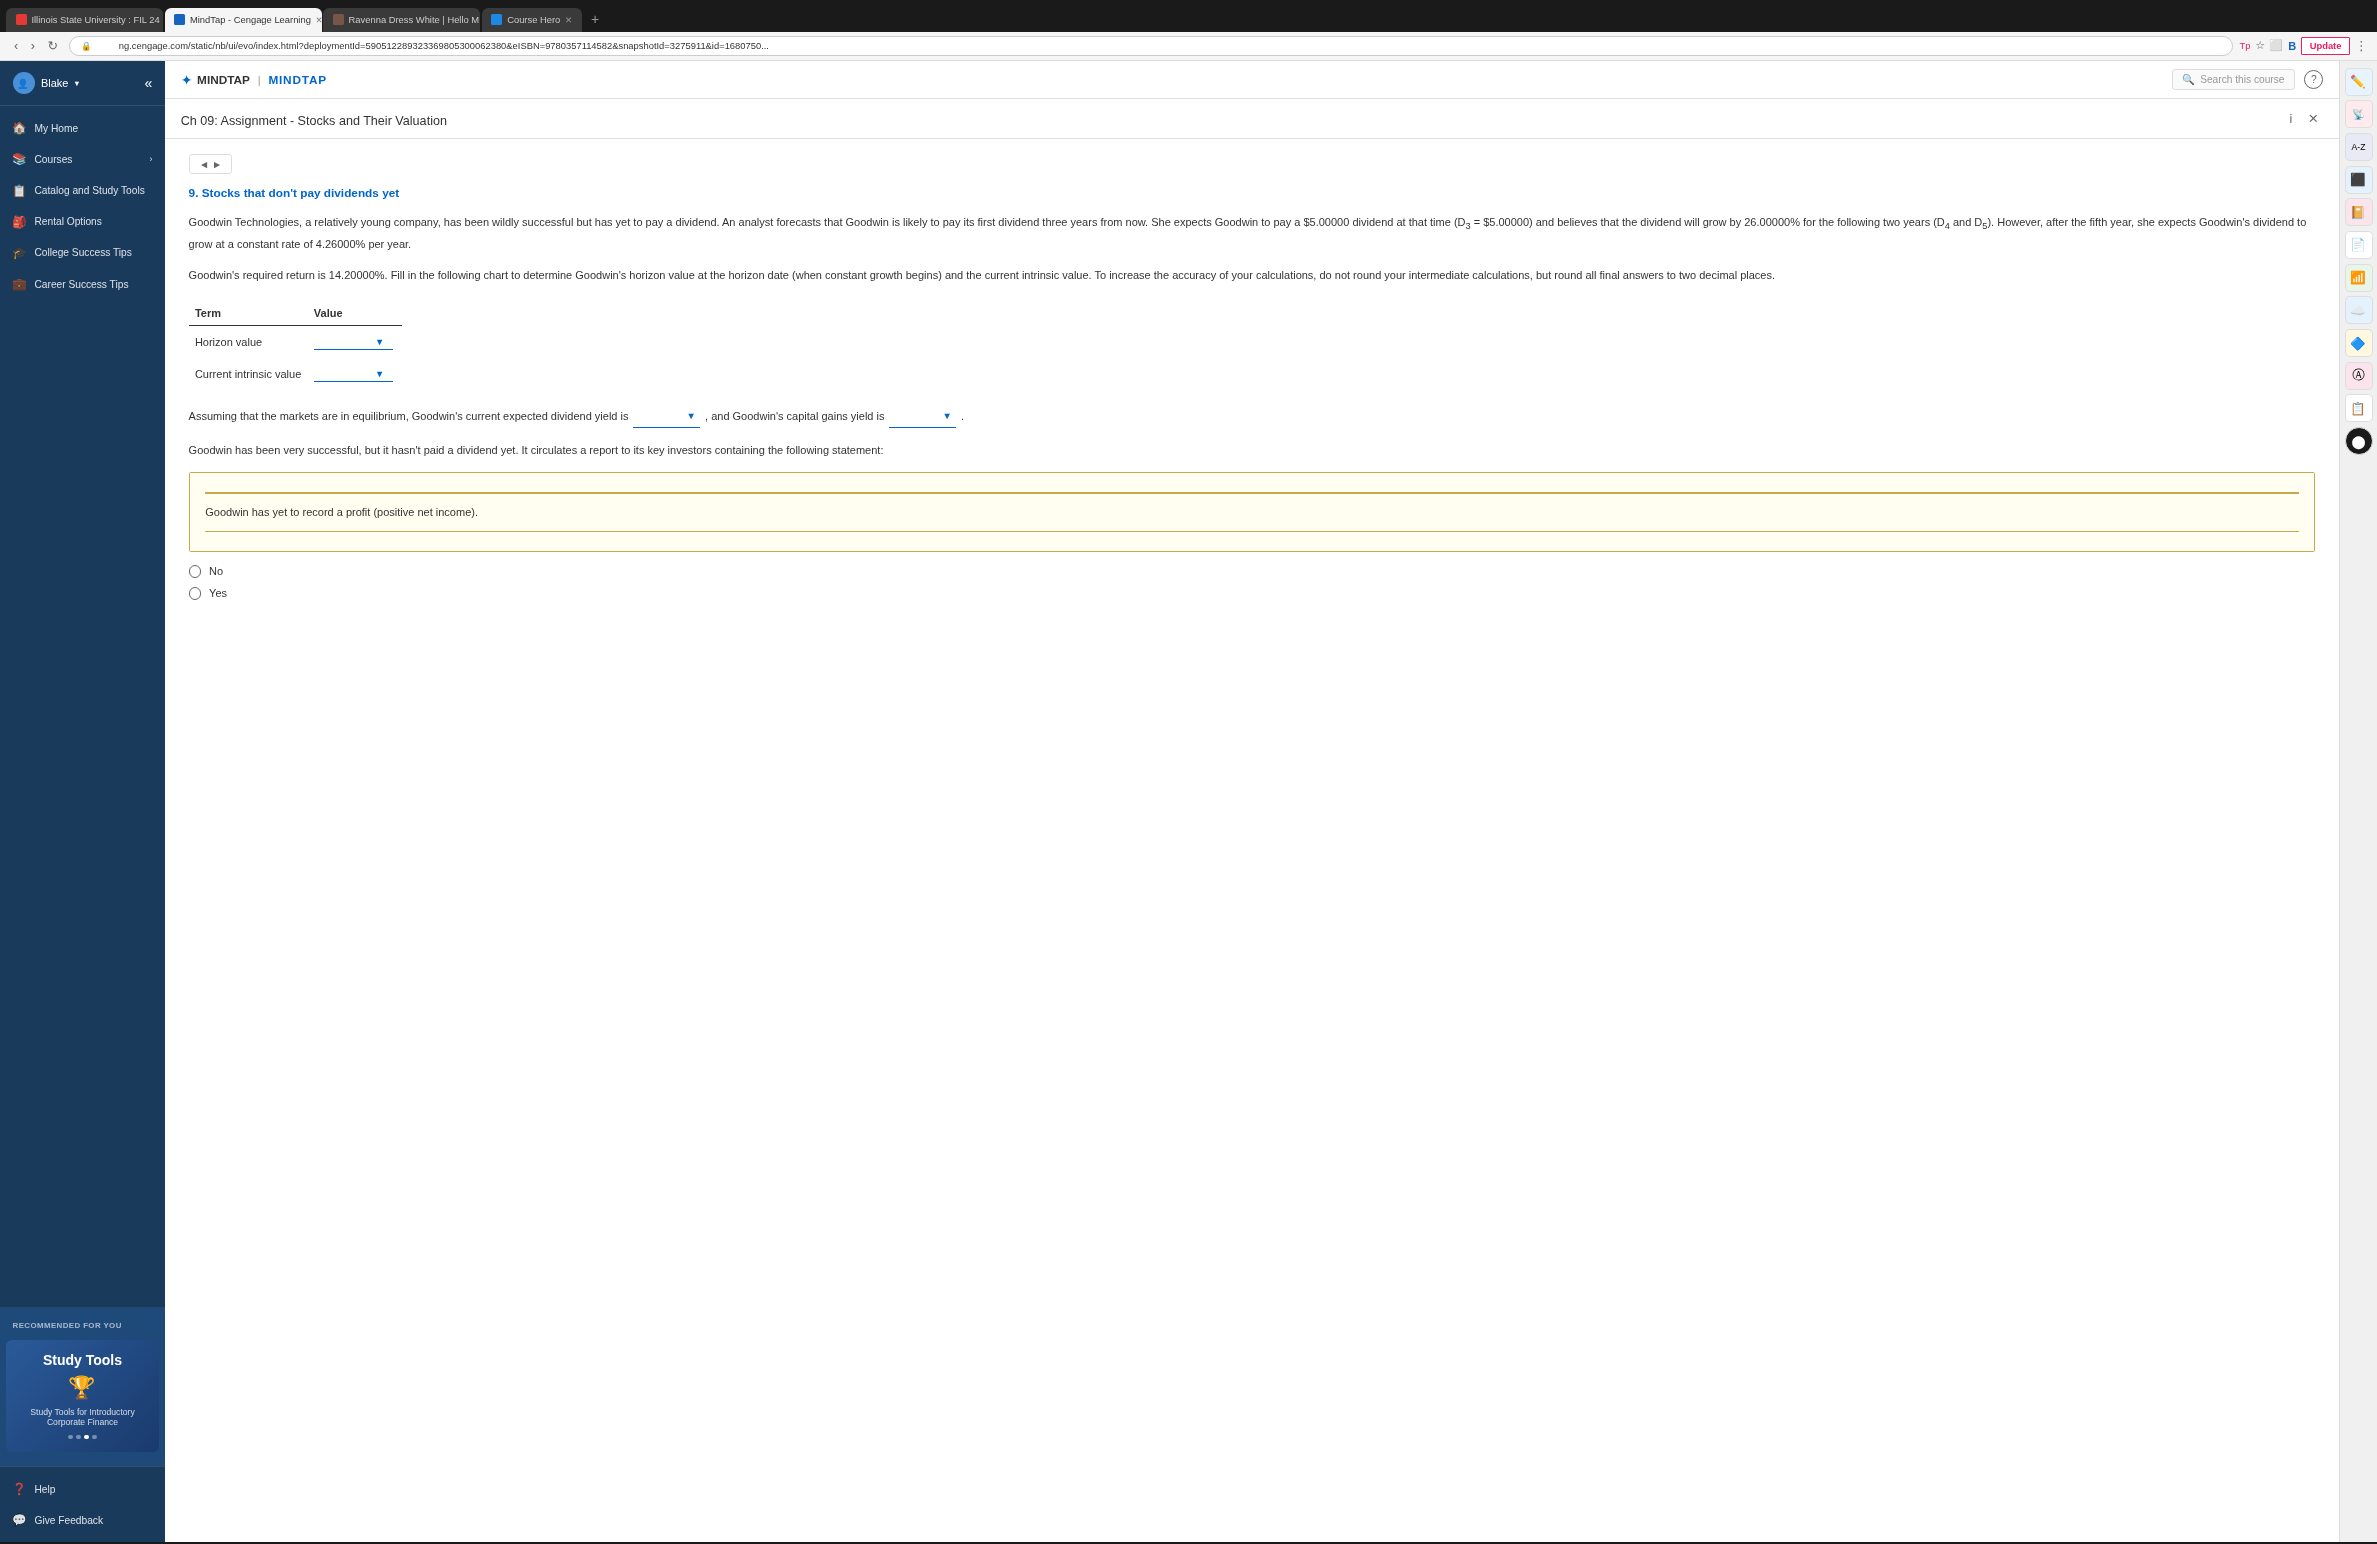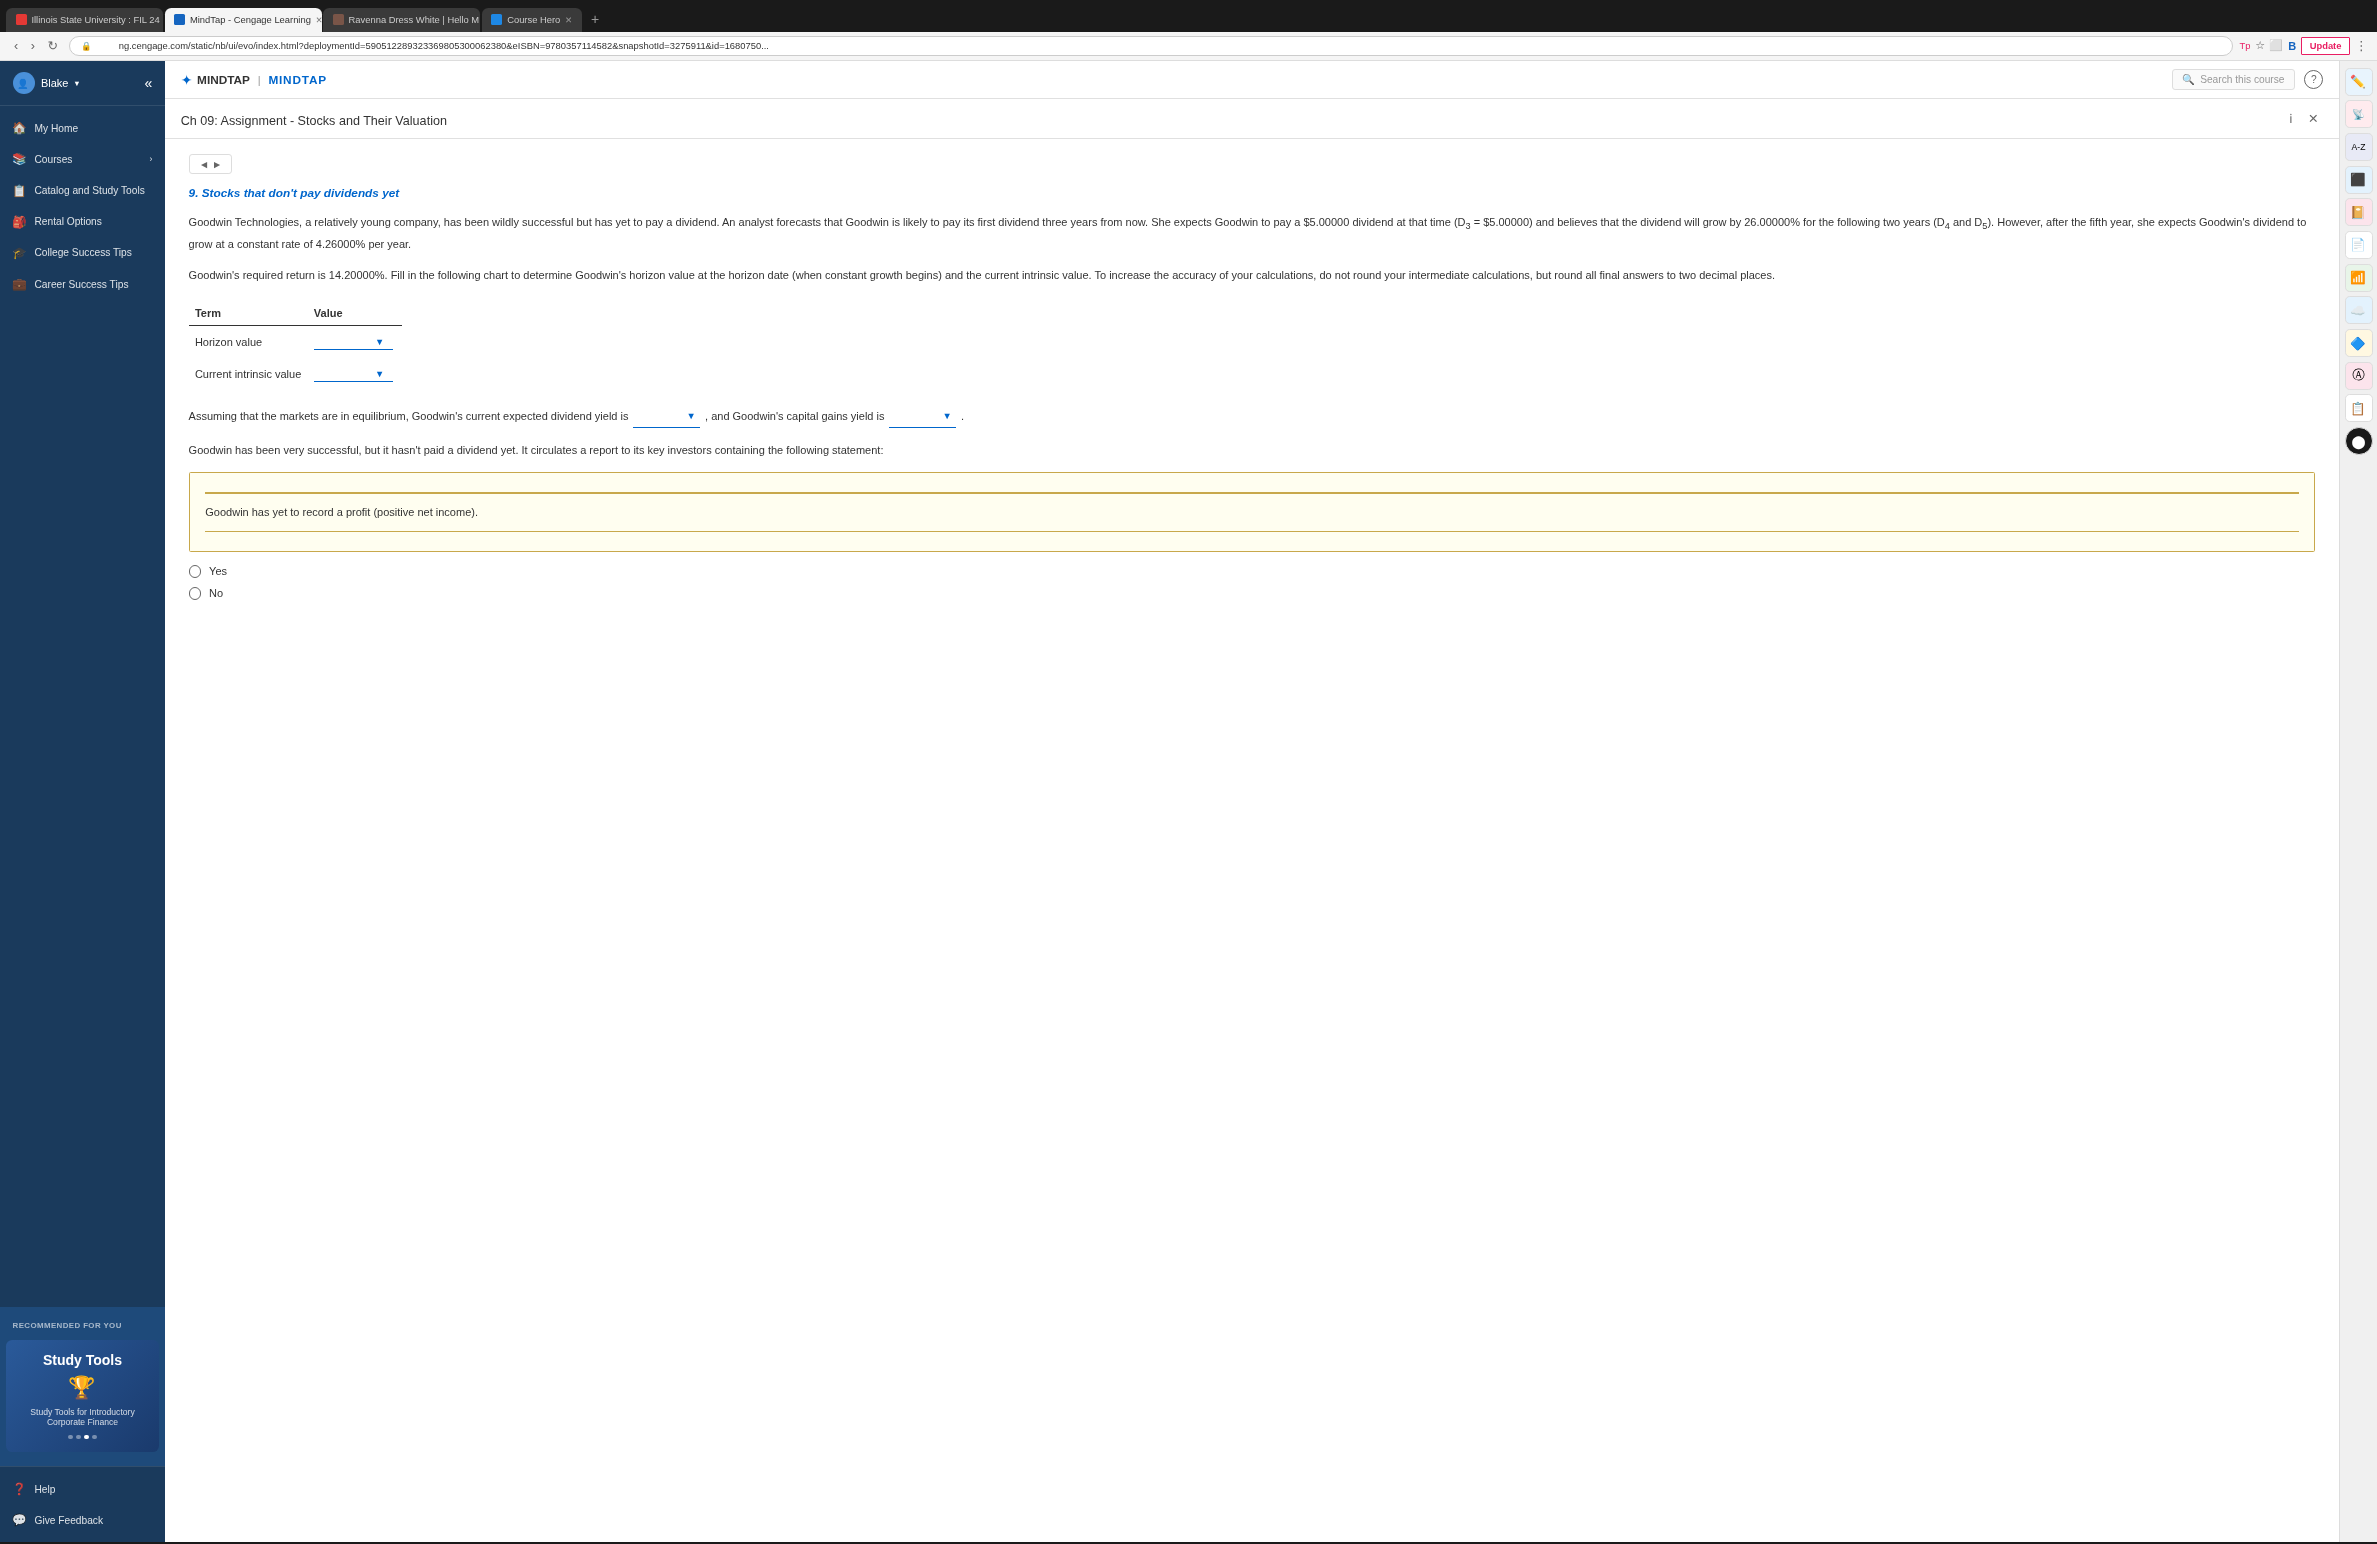--- a/index.html
+++ b/index.html
@@ -64,21 +64,21 @@
 
     
     .page-header { display: flex; align-items: flex-end; justify-content: space-between; padding: 9.4px 15.7px; border-bottom: 0.8px solid #e0e0e0; background: white; }
     .page-title { font-size: 12.6px; color: #333; }
     .page-header-actions { display: flex; gap: 6.3px; }
     .page-icon-btn { background: none; border: none; color: #666; cursor: pointer; font-size: 12.6px; padding: 1.6px 4.7px; }
 
     
     .content-scroll { flex: 1; overflow-y: auto; padding: 15.7px 23.6px; background: white; }
 
-    .question-number { color: #0066cc; font-weight: bold; font-size: 11.8px; margin-bottom: 12.6px; font-style: italic; }
+    .question-number { color: #0066cc; font-weight: bold; font-size: 11.8px; margin-bottom: 12.6px; }
     .question-text { color: #333; line-height: 1.7; margin-bottom: 12.6px; font-size: 11px; }
 
     
     .table-container { margin: 15.7px 0; }
     .data-table { border-collapse: collapse; }
     .data-table th { text-align: left; padding: 6.3px 12.6px 6.3px 6.3px; font-weight: 600; color: #333; font-size: 11px; border-bottom: 1.6px solid #333; }
     .data-table td { padding: 7.9px 6.3px; font-size: 11px; color: #333; }
     .data-table .value-cell { min-width: 94px; }
     .dropdown-field { display: inline-flex; align-items: center; gap: 3.1px; border-bottom: 1.6px solid #0066cc; padding: 1.6px 3.1px; min-width: 79px; cursor: pointer; }
     .dropdown-arrow { color: #0066cc; font-size: 9.4px; }
@@ -307,25 +307,25 @@
       <div class="statement-box">
         <div class="statement-line"></div>
         <p style="padding:6.3px 0;font-size:11px;color:#333;">Goodwin has yet to record a profit (positive net income).</p>
         <div class="statement-line"></div>
       </div>
 
 
       <div class="radio-group">
         <label class="radio-option">
           <span class="radio-circle"></span>
-          <span>Yes</span>
+          <span>No</span>
         </label>
         <label class="radio-option">
           <span class="radio-circle"></span>
-          <span>No</span>
+          <span>Yes</span>
         </label>
       </div>
     </div>
   </div>
 
   <div class="right-sidebar">
     <div class="right-icon colored-1">✏️</div>
     <div class="right-icon" style="background:#ffebee;font-size:10.2px;">📡</div>
     <div class="right-icon" style="background:#e8eaf6;font-size:8.6px;font-weight:normal;">A-Z</div>
     <div class="right-icon" style="background:#e3f2fd;">⬛</div>

